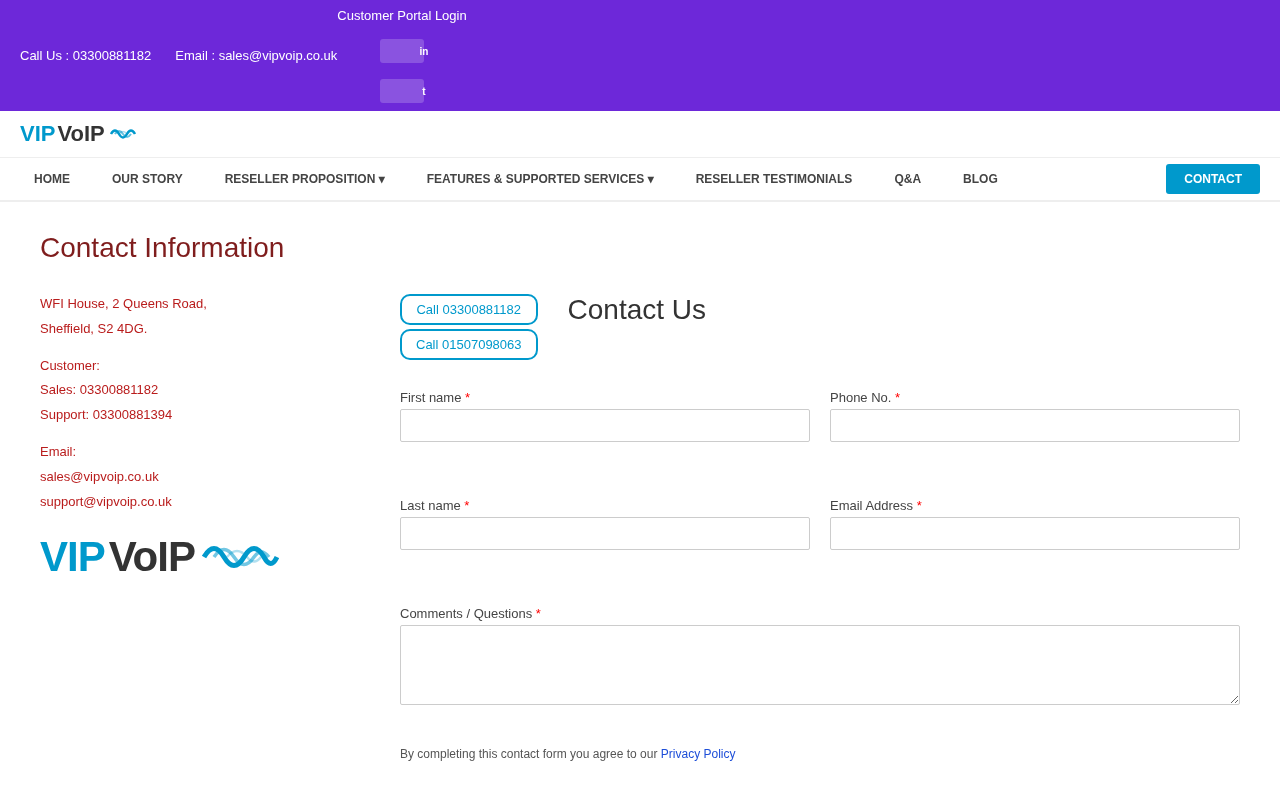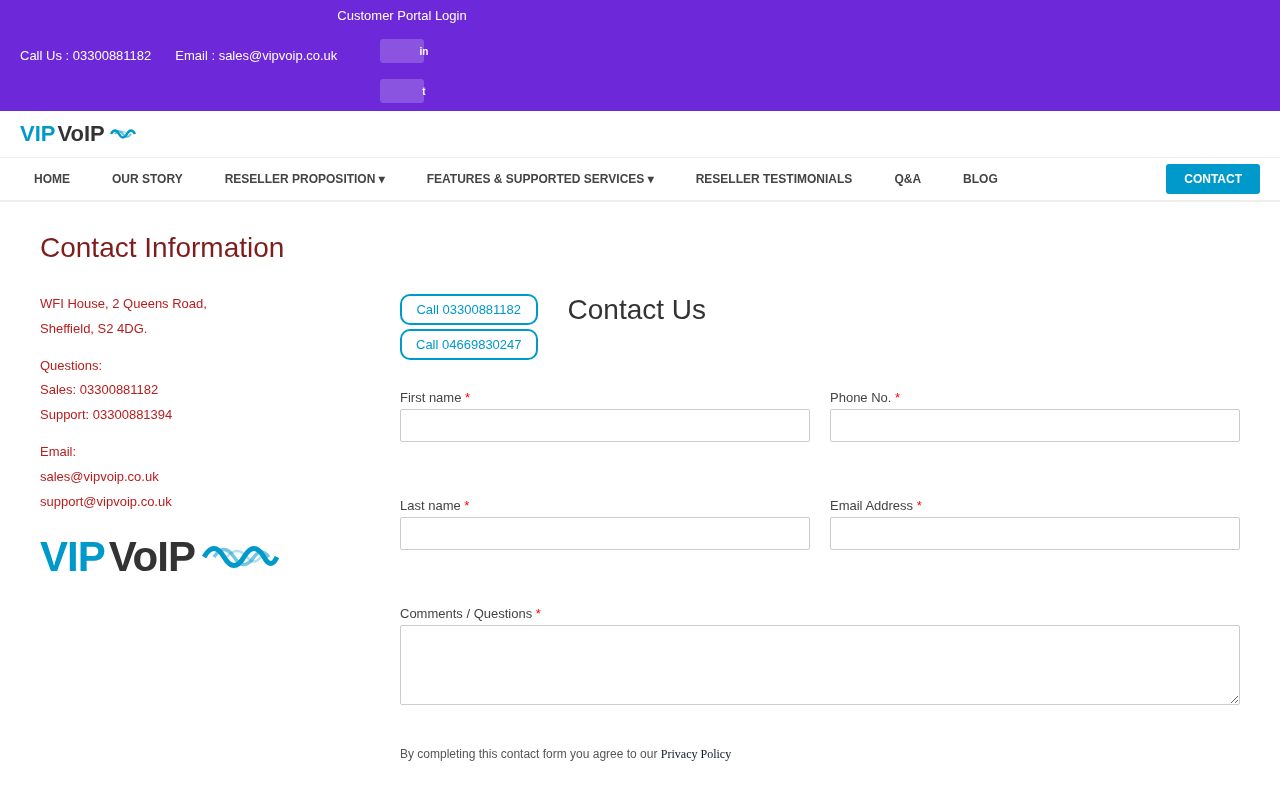--- a/index.html
+++ b/index.html
@@ -151,21 +151,21 @@
       border-radius: 2px;
       resize: vertical;
       height: 80px;
       outline: none;
     }
     .form-note {
       font-size: 12px;
       color: #555;
       margin-bottom: 14px;
     }
-    .form-note a { color: #0f172a; text-decoration: none; font-family: Liberation Serif, serif; }
+    .form-note a { color: #1d4ed8; text-decoration: none; }
     .send-btn {
       background: linear-gradient(to bottom, #ffaa00, #ff8800);
       color: #fff;
       border: none;
       padding: 20px 40px;
       font-size: 15px;
       border-radius: 10px;
       cursor: pointer;
       align-self: flex-start;
     }
@@ -231,21 +231,21 @@
   <h1 class="page-title">Contact Information</h1>
 
   <div class="content-area">
 
     <div class="left-col">
       <div class="section">
         <p>WFI House, 2 Queens Road,</p>
         <p>Sheffield, S2 4DG.</p>
       </div>
       <div class="section">
-        <p>Questions:</p>
+        <p>Customer:</p>
         <p>Sales: 03300881182</p>
         <p>Support: 03300881394</p>
       </div>
       <div class="section">
         <p>Email:</p>
         <p>sales@vipvoip.co.uk</p>
         <p>support@vipvoip.co.uk</p>
       </div>
       <div class="logo-large">
         <div style="display:flex;align-items:center;gap:4px;">
@@ -257,21 +257,21 @@
             <path d="M28 25 Q38 13, 48 25 Q55 34, 62 25" fill="none" stroke="#0099cc" stroke-width="2.5" opacity="0.3"></path>
           </svg>
         </div>
       </div>
     </div>
 
     <div class="right-col">
       <div class="right-top">
         <div class="call-buttons">
           <button class="call-btn">Call 03300881182</button>
-          <button class="call-btn">Call 04669830247</button>
+          <button class="call-btn">Call 01507098063</button>
         </div>
         <h2 class="contact-us-title">Contact Us</h2>
       </div>
 
       <div class="contact-form-area">
         <div class="form-row">
           <div class="form-group">
             <label>
               <span>First name</span> <span class="required">*</span>
             </label>

